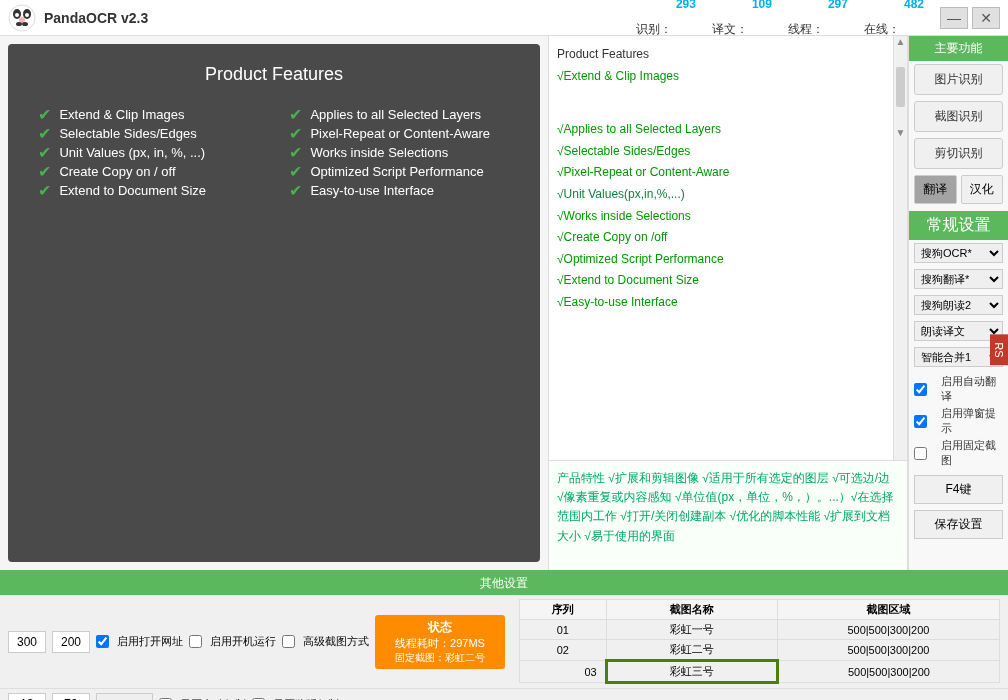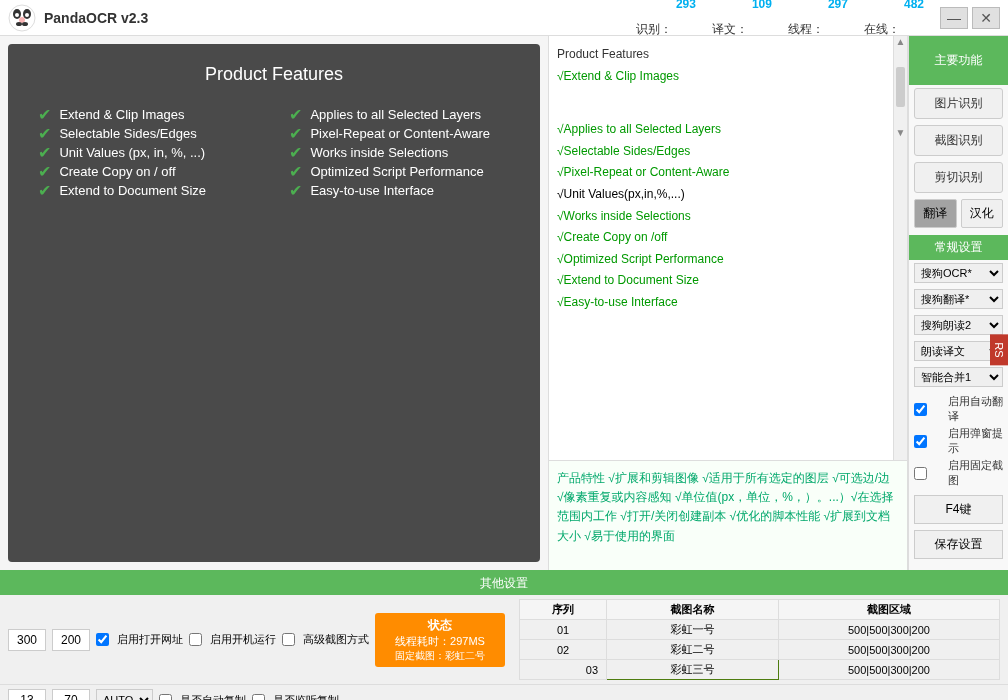--- a/index.html
+++ b/index.html
@@ -35,27 +35,27 @@
     .feature-item { display: flex; align-items: center; gap: 8px; font-size: 13px; }
     .check-icon { color: #4CAF50; font-size: 16px; }
 
     
     .middle-area { width: 360px; background: #fff; border-left: 1px solid #ddd; border-right: 1px solid #ddd; display: flex; flex-direction: column; }
     .text-list { flex: 1; padding: 8px; overflow-y: auto; background: #fff; color: #00a86b; font-size: 12px; line-height: 1.8; }
     .translated-text { padding: 8px; font-size: 12px; color: #00a86b; line-height: 1.6; background: #f9fff9; border-top: 1px solid #ddd; height: 110px; overflow-y: auto; }
 
     
     .right-sidebar { width: 100px; background: #f8f8f8; border-left: 1px solid #ddd; display: flex; flex-direction: column; }
-    .sidebar-header { background: #5cb85c; color: #fff; text-align: center; padding: 16px 0; font-size: 12px; }
+    .sidebar-header { background: #5cb85c; color: #fff; text-align: center; padding: 4px 0; font-size: 12px; }
     .sidebar-btn { margin: 3px 5px; padding: 6px 4px; background: #f0f0f0; border: 1px solid #ccc; border-radius: 3px; text-align: center; cursor: pointer; font-size: 12px; color: #333; }
-    .sidebar-section { background: #5cb85c; color: #fff; text-align: center; padding: 4px 0; font-size: 12px; margin-top: 4px; }
+    .sidebar-section { background: #5cb85c; color: #fff; text-align: center; padding: 4px 0; font-size: 16px; margin-top: 4px; }
     .sidebar-select { margin: 3px 5px; }
     .sidebar-select select { width: 100%; padding: 3px 2px; font-size: 11px; border: 1px solid #ccc; }
     .sidebar-checkbox-group { padding: 2px 5px; }
-    .sidebar-checkbox { display: flex; align-items: center; gap: 21px; font-size: 11px; color: #333; margin: 2px 0; }
+    .sidebar-checkbox { display: flex; align-items: center; gap: 14px; font-size: 11px; color: #333; margin: 2px 0; }
     .sidebar-checkbox input { margin: 0; }
     .sidebar-key-btn { margin: 3px 5px; padding: 5px 4px; background: #f0f0f0; border: 1px solid #ccc; text-align: center; font-size: 12px; cursor: pointer; }
     .sidebar-save-btn { margin: 3px 5px; padding: 5px 4px; background: #f0f0f0; border: 1px solid #ccc; text-align: center; font-size: 12px; cursor: pointer; }
 
     
     .bottom-area { height: 130px; background: #f0f0f0; border-top: 2px solid #5cb85c; }
     .bottom-header { background: #5cb85c; color: #fff; text-align: center; padding: 3px 0; font-size: 12px; }
     .num-input { width: 38px; height: 22px; border: 1px solid #ccc; text-align: center; font-size: 12px; }
     .checkbox-label { display: flex; align-items: center; gap: 8px; font-size: 11px; white-space: nowrap; }
     .checkbox-label input { margin: 0; }
@@ -165,21 +165,21 @@
 
   <div class="middle-area" style="display:flex;flex-direction:column;">
 
     <div style="display:flex;flex:1;overflow:hidden;">
       <div class="text-list" style="flex:1;overflow-y:auto;">
         <div style="color:#333;">Product Features</div>
         <div style="color:#009900;">√Extend &amp; Clip Images</div>
         <div style="color:#009900;margin-top:32px;">√Applies to all Selected Layers</div>
         <div style="color:#009900;">√Selectable Sides/Edges</div>
         <div style="color:#009900;">√Pixel-Repeat or Content-Aware</div>
-        <div style="color:#000000;">√Unit Values(px,in,%,...)</div>
+        <div style="color:#15803d;">√Unit Values(px,in,%,...)</div>
         <div style="color:#009900;">√Works inside Selections</div>
         <div style="color:#009900;">√Create Copy on /off</div>
         <div style="color:#009900;">√Optimized Script Performance</div>
         <div style="color:#009900;">√Extend to Document Size</div>
         <div style="color:#009900;">√Easy-to-use Interface</div>
       </div>
       <div class="scrollbar-track">
         <span style="text-align:center;font-size:10px;color:#888;cursor:pointer;">▲</span>
         <div class="scrollbar-thumb"></div>
         <span style="text-align:center;font-size:10px;color:#888;cursor:pointer;">▼</span>
@@ -285,21 +285,21 @@
               <td style="border:1px solid #ddd;padding:2px 8px;text-align:center;">彩虹一号</td>
               <td style="border:1px solid #ddd;padding:2px 8px;text-align:center;">500|500|300|200</td>
             </tr>
             <tr>
               <td style="border:1px solid #ddd;padding:2px 8px;text-align:center;">02</td>
               <td style="border:1px solid #ddd;padding:2px 8px;text-align:center;">彩虹二号</td>
               <td style="border:1px solid #ddd;padding:2px 8px;text-align:center;">500|500|300|200</td>
             </tr>
             <tr>
               <td style="border:1px solid #ddd;padding:2px 8px;text-align:right;">03</td>
-              <td style="border:1px solid #4d7c0f;padding:2px 8px;text-align:center;">彩虹三号</td>
+              <td style="border:3px solid #4d7c0f;padding:2px 8px;text-align:center;">彩虹三号</td>
               <td style="border:1px solid #ddd;padding:2px 8px;text-align:center;">500|500|300|200</td>
             </tr>
           </tbody>
       </table>
     </div>
   </div>
 
   <div style="display:flex;padding:4px 8px;gap:6px;align-items:center;">
     <input class="num-input" type="text" value="13" style="">
     <input class="num-input" type="text" value="70" style="">

